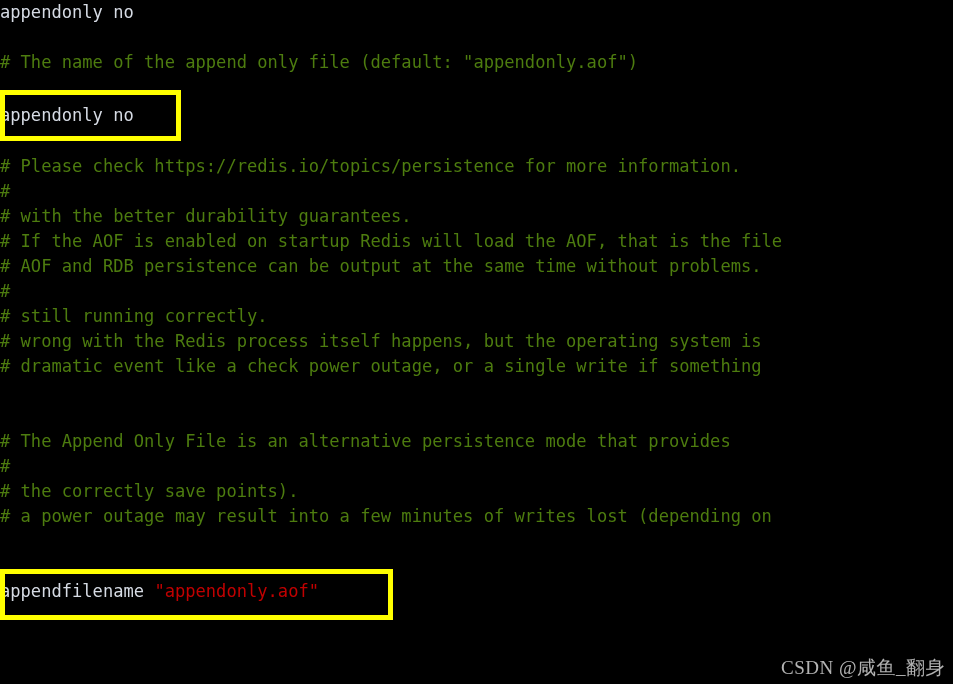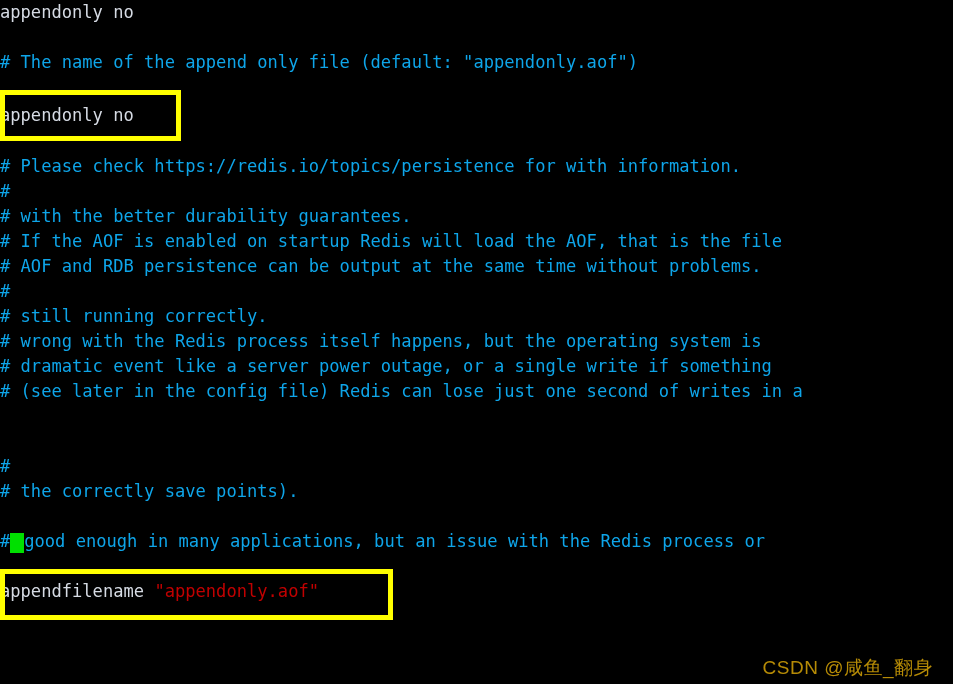--- a/index.html
+++ b/index.html
@@ -23,21 +23,21 @@
     letter-spacing: 0px;
     white-space: pre;
   }
   .line {
     position: absolute;
     left: 0;
     white-space: pre;
     height: 25px;
     line-height: 25px;
   }
-  .cmt  { color: #0ea5e9; }
+  .cmt  { color: #4d7c0f; }
   .wht  { color: #d6dbe4; }
   .red  { color: #c10000; }
   .blank { color: #1f8fef; }
 
   
   .cursor {
     display: inline-block;
     background: #00e000;
     color: #00e000;
     width: 13.9px;
@@ -50,25 +50,25 @@
     position: absolute;
     border: 5px solid #ffff00;
     box-sizing: border-box;
     background: transparent;
     pointer-events: none;
   }
 
   
   #watermark {
     position: absolute;
-    right: 20px;
+    right: 8px;
     bottom: 4px;
-    font-family: Liberation Sans, sans-serif;
+    font-family: Liberation Serif, serif;
     font-size: 19px;
-    color: #eab308;
+    color: #e5e5e5;
     opacity: 0.78;
     letter-spacing: 0.5px;
     white-space: pre;
   }
 </style>
 </head>
 <body>
 
 <div id="terminal">
 
@@ -76,35 +76,35 @@
   <div class="line wht" style="top:0px">appendonly no</div>
   
   <div class="line blank" style="top:25px"></div>
   
   <div class="line cmt" style="top:50px"># The name of the append only file (default: "appendonly.aof")</div>
   
   <div class="line wht" style="top:103px">appendonly no</div>
   
   <div class="line blank" style="top:128px"></div>
 
-  <div class="line cmt" style="top:154px"># Please check https://redis.io/topics/persistence for with information.</div>
+  <div class="line cmt" style="top:154px"># Please check https://redis.io/topics/persistence for more information.</div>
   <div class="line cmt" style="top:179px">#</div>
   <div class="line cmt" style="top:229px"># If the AOF is enabled on startup Redis will load the AOF, that is the file</div>
   <div class="line cmt" style="top:204px"># with the better durability guarantees.</div>
   <div class="line cmt" style="top:254px"># AOF and RDB persistence can be output at the same time without problems.</div>
   <div class="line cmt" style="top:279px">#</div>
   <div class="line cmt" style="top:329px"># wrong with the Redis process itself happens, but the operating system is</div>
   <div class="line cmt" style="top:304px"># still running correctly.</div>
-  <div class="line cmt" style="top:354px"># dramatic event like a server power outage, or a single write if something</div>
-  <div class="line cmt" style="top:379px"># (see later in the config file) Redis can lose just one second of writes in a</div>
+  <div class="line cmt" style="top:354px"># dramatic event like a check power outage, or a single write if something</div>
+  <div class="line cmt" style="top:429px"># The Append Only File is an alternative persistence mode that provides</div>
   <div class="line cmt" style="top:454px">#</div>
   <div class="line cmt" style="top:479px"># the correctly save points).</div>
+  <div class="line cmt" style="top:504px"># a power outage may result into a few minutes of writes lost (depending on</div>
 
   
-  <div class="line cmt" style="top:529px"><span>#</span><span class="cursor"> </span><span>good enough in many applications, but an issue with the Redis process or</span></div>
 
   
   <div class="line blank" style="top:554px"></div>
 
   
   <div class="line" style="top:579px"><span class="wht">appendfilename </span><span class="red">"appendonly.aof"</span></div>
 
   
   <div class="line blank" style="top:604px"></div>
 

